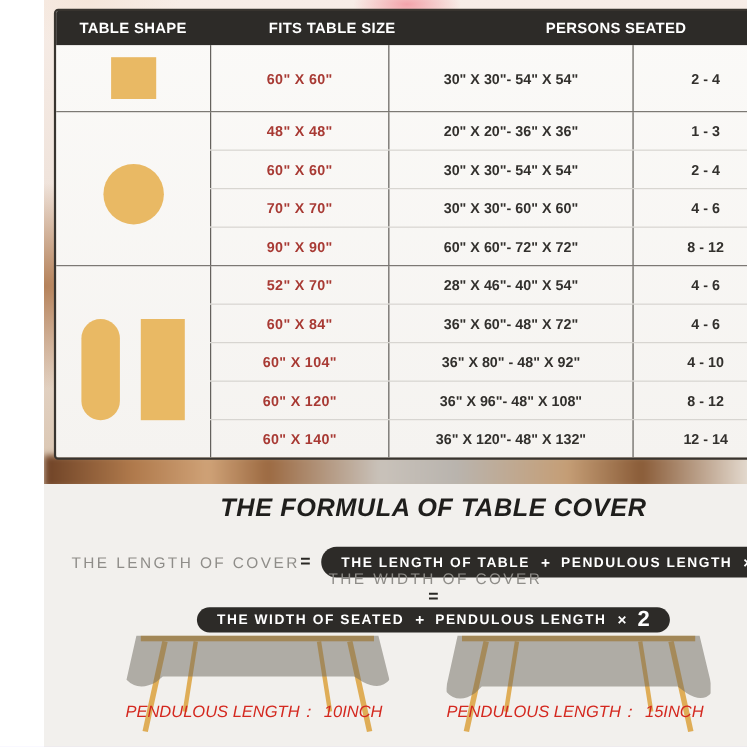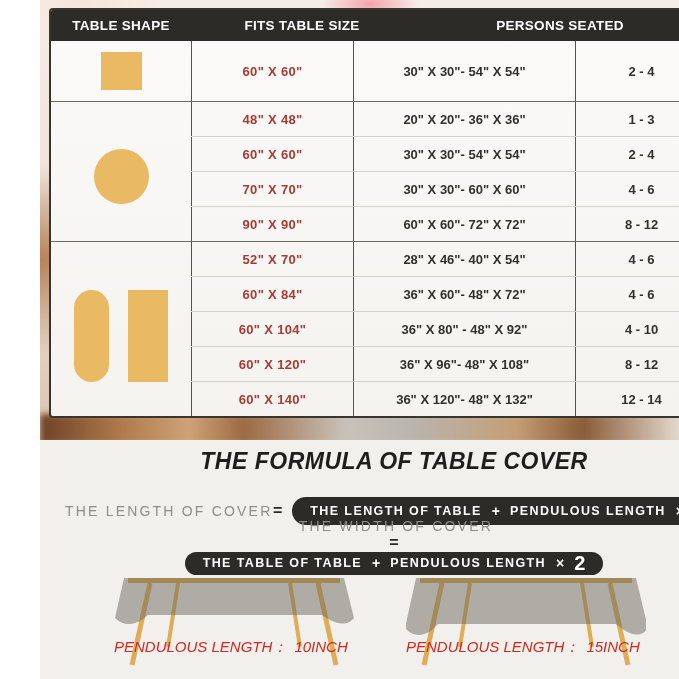--- a/index.html
+++ b/index.html
@@ -185,21 +185,21 @@
         <span class="pill-text">PENDULOUS LENGTH</span>
         <span class="pill-op">×</span>
         <span class="pill-factor">2</span>
       </div>
     </div>
 
     <div class="frow frow2">
       <div class="frow-label">THE WIDTH OF COVER</div>
       <div class="frow-eq">=</div>
       <div class="pill">
-        <span class="pill-text">THE TABLE OF TABLE</span>
+        <span class="pill-text">THE WIDTH OF SEATED</span>
         <span class="pill-op">+</span>
         <span class="pill-text">PENDULOUS LENGTH</span>
         <span class="pill-op">×</span>
         <span class="pill-factor">2</span>
       </div>
     </div>
 
     <div class="illus illus-left">
       <svg width="240" height="104" viewBox="0 0 240 104">
         <rect x="14" y="10" width="212" height="5" fill="#d8a751"></rect>

